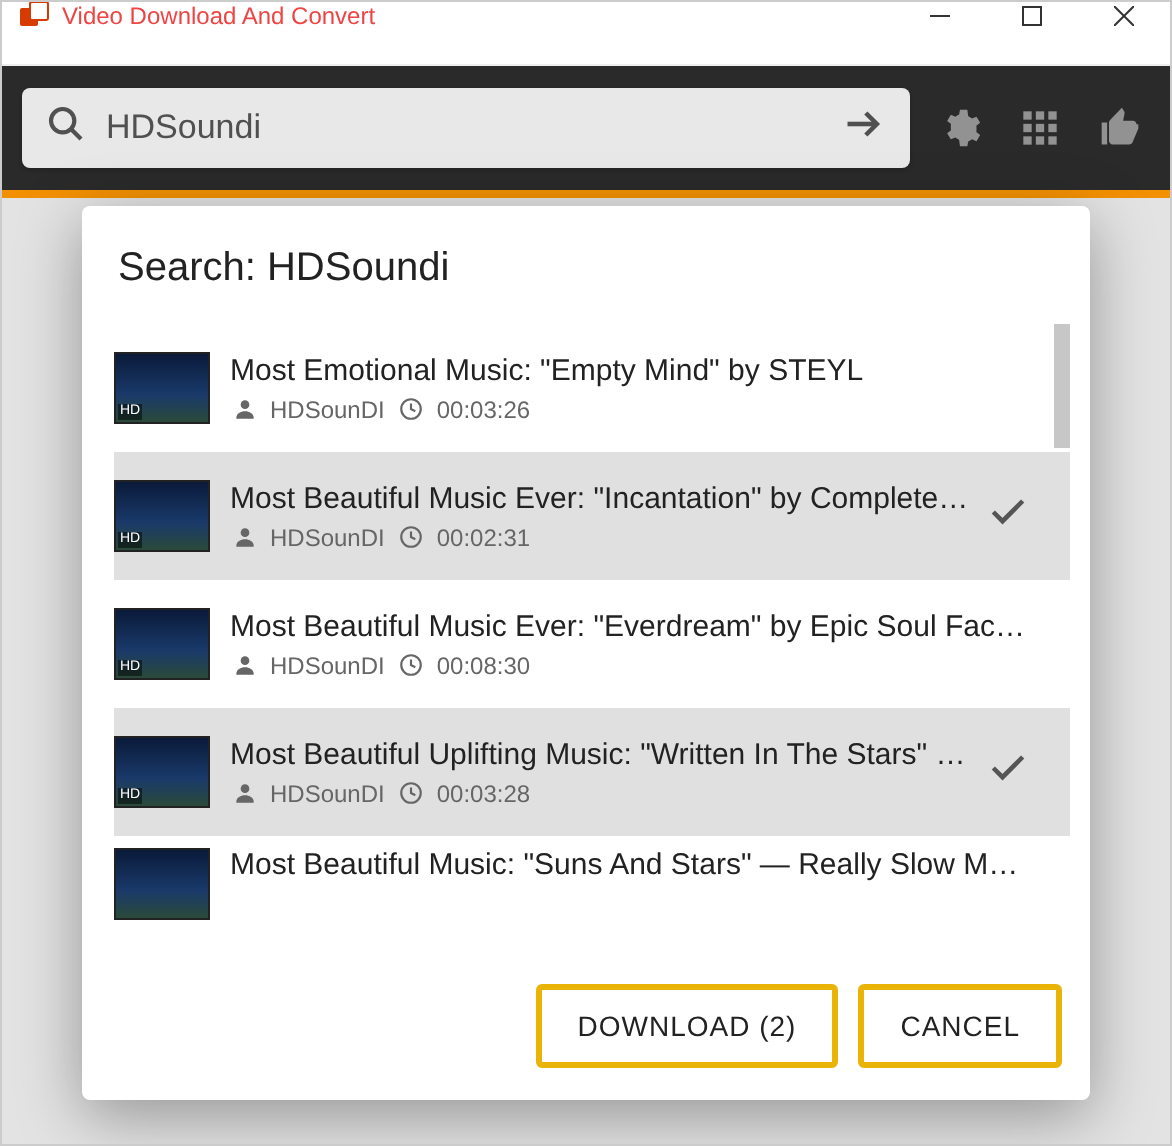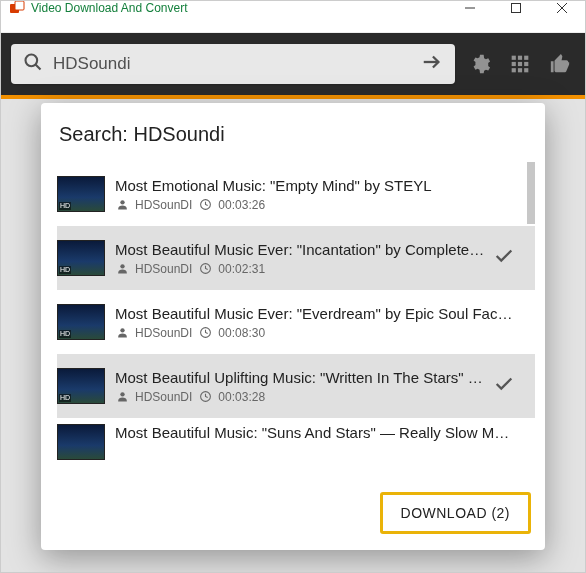--- a/index.html
+++ b/index.html
@@ -1,17 +1,17 @@
 <!DOCTYPE html>
 <html><head>
 <meta charset="utf-8">
 <style>
   * { box-sizing: border-box; margin: 0; padding: 0; font-family: "Segoe UI", Arial, sans-serif; }
   body { width: 586px; height: 573px; background: #fff; overflow: hidden; border: 1px solid #ccc; position: relative; }
-  .titlebar { height: 32px; display: flex; align-items: center; padding: 0 0 17px 8px; font-size: 12px; color: #15803d; background: #fff; border-bottom: 1px solid #eee; }
+  .titlebar { height: 32px; display: flex; align-items: center; padding: 0 0 17px 8px; font-size: 12px; color: #ef4444; background: #fff; border-bottom: 1px solid #eee; }
   .titlebar .app-icon { width: 16px; height: 16px; margin-right: 6px; display:inline-flex; }
   .titlebar .title-text { flex: 1; }
   .winbtn { width: 46px; height: 32px; display:flex; align-items:center; justify-content:center; }
   .winbtn svg { stroke:#333; }
   .toolbar { height: 62px; background: #2d2d2d; display:flex; align-items:center; padding: 0 10px; gap:10px; }
   .searchbar { flex:1; height: 40px; background:#f5f5f5; border-radius:4px; display:flex; align-items:center; padding:0 12px; box-shadow: 0 1px 2px rgba(0,0,0,0.2); }
   .searchbar .mag { color:#555; margin-right:10px; }
   .searchbar input { border:none; background:transparent; font-size:17px; color:#555; outline:none; flex:1; }
   .searchbar .arrow { color:#555; }
   .toolicon { color:#9a9a9a; width:30px; display:flex; justify-content:center; }
@@ -227,15 +227,16 @@
       </div>
 
       <div class="scrolltrack">
           <div class="scrollthumb"></div>
         </div>
     </div>
 
 
     <div class="buttons">
       <button class="btn">DOWNLOAD (2)</button>
+      <button class="btn">CANCEL</button>
     </div>
   </div>
 </div>
 
 </body></html>

